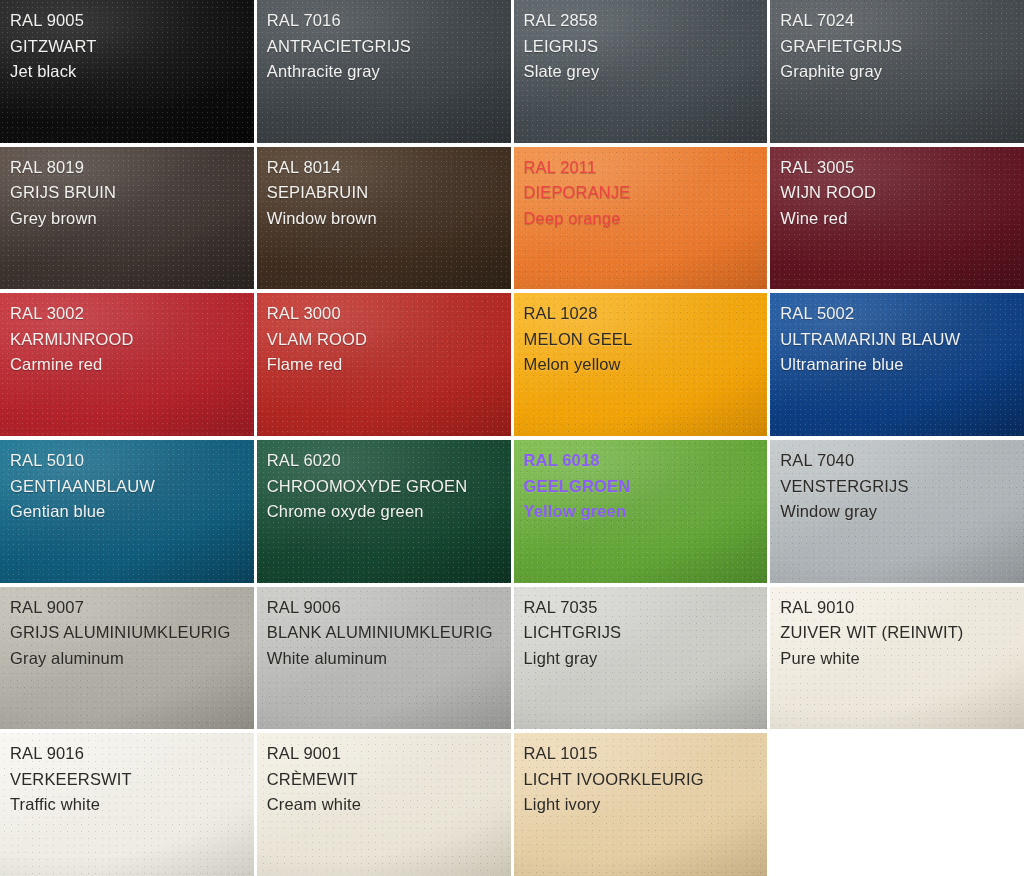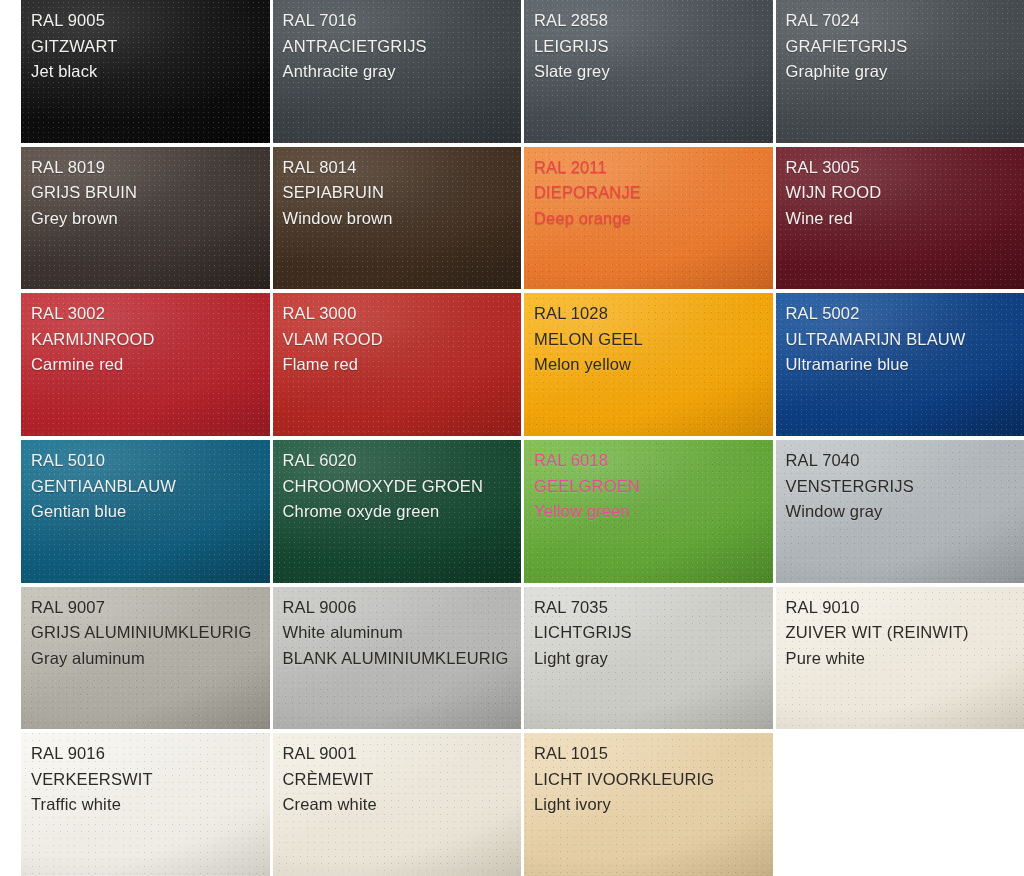--- a/index.html
+++ b/index.html
@@ -72,27 +72,27 @@
     line-height: 25.5px;
     letter-spacing: 0.15px;
     white-space: nowrap;
   }
   .line.code   { font-weight: 400; }
   .line.nl     { font-weight: 400; }
   .line.en     { font-weight: 400; }
   
   .txt-light .line { color: #f2f2f0; text-shadow: 0 1px 1px rgba(0,0,0,0.30); }
   .txt-dark  .line { color: #2c2a26; text-shadow: 0 1px 0 rgba(255,255,255,0.16); }
-  .txt-darkgreen .line { color: #ec4899; text-shadow: 0 1px 0 rgba(255,255,255,0.12); }
+  .txt-darkgreen .line { color: #8b5cf6; text-shadow: 0 1px 0 rgba(255,255,255,0.12); font-weight: bold; }
   .txt-lightdim .line { color: #ef4444; text-shadow: 0 1px 1px rgba(0,0,0,0.22); }
 </style>
 </head>
 <body>
 
-<div id="ral-grid" style="background: rgb(255, 255, 255); padding-left: 21px;">
+<div id="ral-grid" style="background: rgb(255, 255, 255);">
     <div class="swatch txt-light">
       <div class="fill-base" style="background: linear-gradient(152deg, rgb(27, 27, 27) 0%, rgb(13, 13, 13) 46%, rgb(13, 13, 13) 68%, rgb(6, 6, 6) 100%);"></div>
       <div class="fill-sheen"></div>
       <div class="fill-grain" style="background-position: 0px 0px, 0px 0px, 0px 0px;"></div>
       <div class="labels">
         <span class="line code">RAL 9005</span>
         <span class="line nl">GITZWART</span>
         <span class="line en">Jet black</span>
       </div>
     </div>
@@ -255,22 +255,22 @@
         <span class="line nl">GRIJS ALUMINIUMKLEURIG</span>
         <span class="line en">Gray aluminum</span>
       </div>
     </div>
     <div class="swatch txt-dark">
       <div class="fill-base" style="background: linear-gradient(152deg, rgb(201, 202, 198) 0%, rgb(180, 181, 178) 46%, rgb(180, 181, 178) 68%, rgb(160, 161, 158) 100%);"></div>
       <div class="fill-sheen"></div>
       <div class="fill-grain" style="background-position: 10px 6px, 1px 0px, 4px 4px;"></div>
       <div class="labels">
         <span class="line code">RAL 9006</span>
+        <span class="line nl">BLANK ALUMINIUMKLEURIG</span>
         <span class="line en">White aluminum</span>
-        <span class="line nl">BLANK ALUMINIUMKLEURIG</span>
       </div>
     </div>
     <div class="swatch txt-dark">
       <div class="fill-base" style="background: linear-gradient(152deg, rgb(220, 221, 216) 0%, rgb(201, 202, 196) 46%, rgb(201, 202, 196) 68%, rgb(182, 183, 177) 100%);"></div>
       <div class="fill-sheen"></div>
       <div class="fill-grain" style="background-position: 2px 4px, 3px 4px, 10px 2px;"></div>
       <div class="labels">
         <span class="line code">RAL 7035</span>
         <span class="line nl">LICHTGRIJS</span>
         <span class="line en">Light gray</span>

